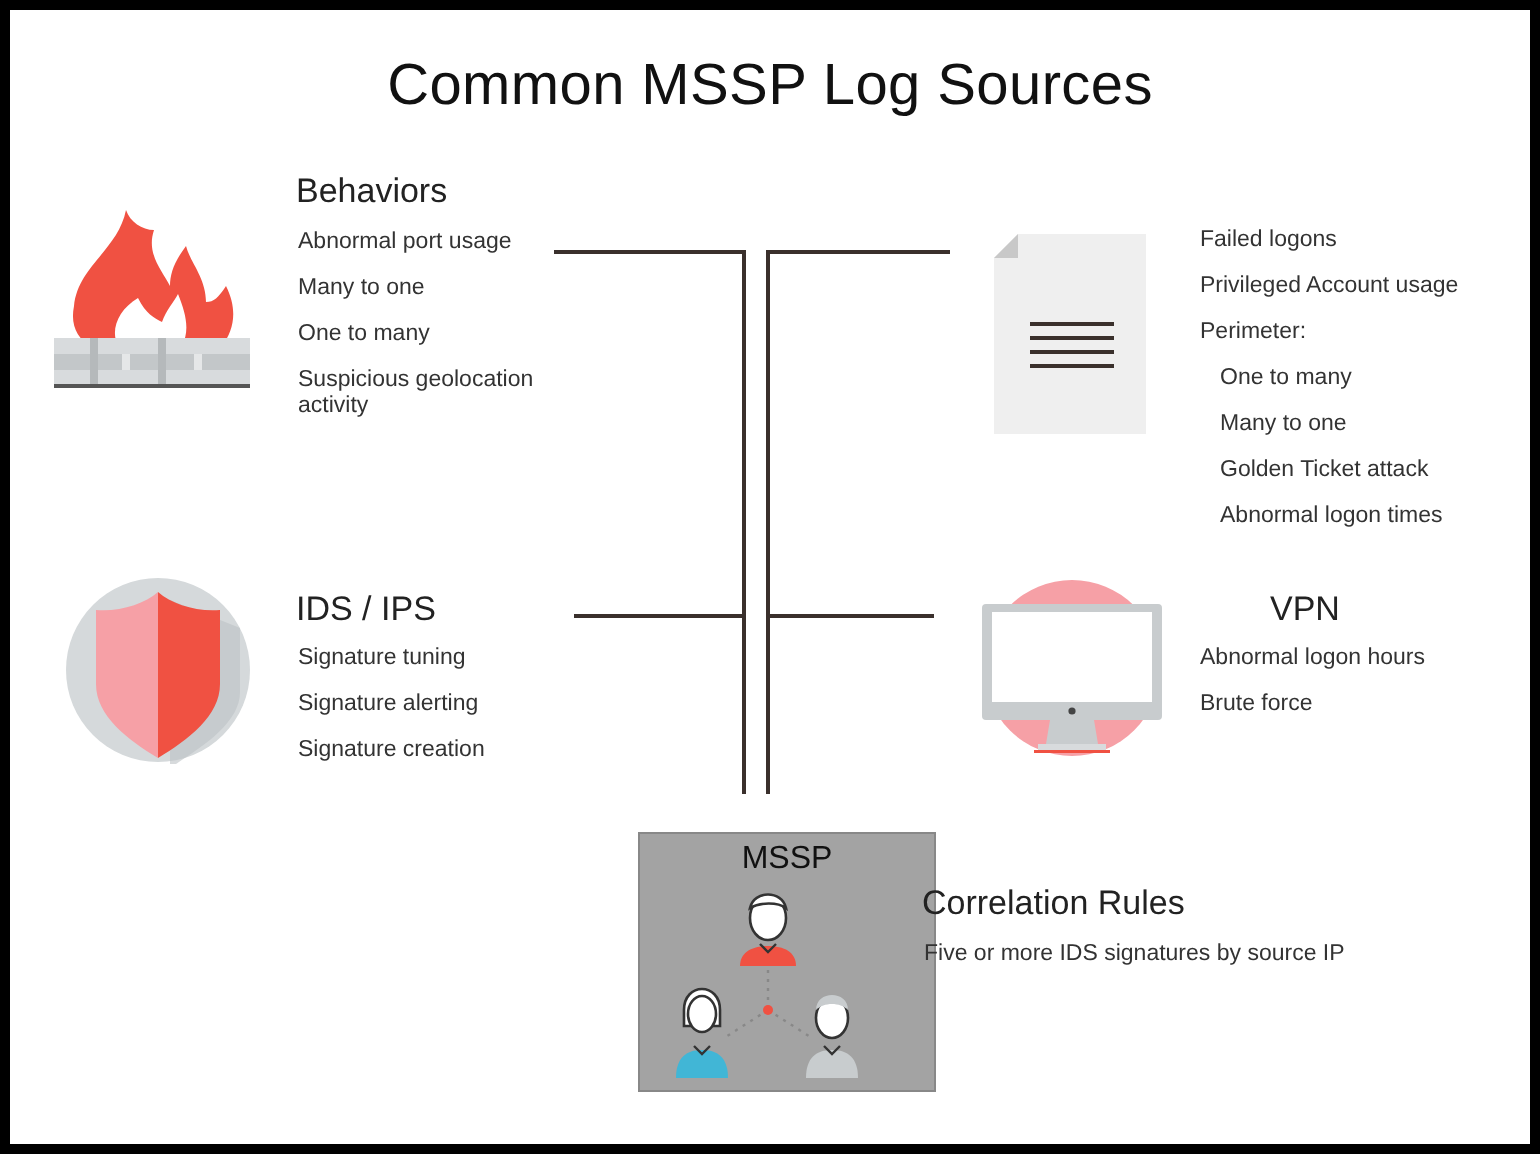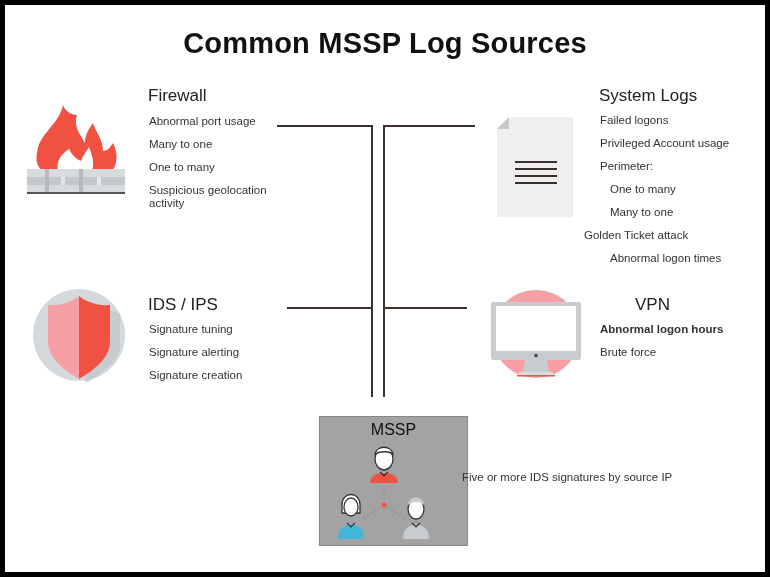--- a/index.html
+++ b/index.html
@@ -1,19 +1,19 @@
 <!DOCTYPE html>
 <html><head>
 <meta charset="utf-8">
 <style>
   html, body { margin:0; padding:0; }
   body { width:770px; height:577px; background:#000; font-family:"Liberation Sans", sans-serif; overflow:hidden; }
   .frame { position:absolute; left:5px; top:5px; width:760px; height:567px; background:#fff; }
   .abs { position:absolute; }
-  .title { left:0; top:22px; width:760px; text-align:center; font-size:29px; color:#111; letter-spacing:0.2px;font-weight:bold; }
+  .title { left:0; top:22px; width:760px; text-align:center; font-size:29px; color:#111; letter-spacing:0.2px; }
   .sec-title { font-size:17px; color:#222; }
   .item { font-size:11.5px; color:#333; line-height:13px; }
   .line { position:absolute; background:#3a302c; }
   .mssp-box { left:314px; top:411px; width:149px; height:130px; background:#a3a3a3; border:1px solid #888; box-sizing:border-box; }
   .mssp-label { position:absolute; left:0; top:4px; width:100%; text-align:center; font-size:16px; color:#111; }
 </style>
 </head>
 <body>
 
 <div class="frame">
@@ -32,21 +32,21 @@
     <rect x="2" y="66" width="98" height="8" fill="#d8dbdd"></rect>
     <rect x="2" y="74" width="98" height="8" fill="#c3c7c9"></rect>
     <rect x="2" y="82" width="98" height="7" fill="#d8dbdd"></rect>
     <rect x="20" y="66" width="4" height="23" fill="#b5b9bb"></rect>
     <rect x="54" y="66" width="4" height="23" fill="#b5b9bb"></rect>
     <rect x="36" y="74" width="4" height="8" fill="#e5e7e8"></rect>
     <rect x="72" y="74" width="4" height="8" fill="#e5e7e8"></rect>
     <rect x="2" y="89" width="98" height="2" fill="#555"></rect>
   </svg>
 
-  <div class="abs sec-title" style="left:143px; top:81px;">Firewall</div>
+  <div class="abs sec-title" style="left:143px; top:81px;">Behaviors</div>
   <div class="abs item" style="left:144px; top:110px;">Abnormal port usage</div>
   <div class="abs item" style="left:144px; top:133px;">Many to one</div>
   <div class="abs item" style="left:144px; top:156px;">One to many</div>
   <div class="abs item" style="left:144px; top:179px; width:130px;">Suspicious geolocation activity</div>
 
   <svg class="abs" style="left:27px; top:283px;" width="94" height="94" viewBox="0 0 94 94">
     <circle cx="47" cy="47" r="46" fill="#d5d9db"></circle>
     <path d="M47 8 L82 22 L82 54 C82 70 62 82 47 92 L47 8 Z" fill="#bcc1c4" opacity="0.6" transform="translate(6,4)"></path>
     <path d="M47 8 C40 14 28 18 16 17 L16 54 C16 70 32 82 47 91 Z" fill="#f6a0a6"></path>
     <path d="M47 8 C54 14 66 18 78 17 L78 54 C78 70 62 82 47 91 Z" fill="#f05142"></path>
@@ -59,41 +59,40 @@
 
   <svg class="abs" style="left:492px; top:112px;" width="76" height="100" viewBox="0 0 76 100">
     <path d="M12 0 L76 0 L76 100 L0 100 L0 12 Z" fill="#efefef"></path>
     <path d="M12 0 L12 12 L0 12 Z" fill="#c8c8c8"></path>
     <rect x="18" y="44" width="42" height="2" fill="#3a302c"></rect>
     <rect x="18" y="51" width="42" height="2" fill="#3a302c"></rect>
     <rect x="18" y="58" width="42" height="2" fill="#3a302c"></rect>
     <rect x="18" y="65" width="42" height="2" fill="#3a302c"></rect>
   </svg>
 
-  <div class="abs sec-title" style="left:594px; top:81px;">System Logs</div>
   <div class="abs item" style="left:595px; top:109px;">Failed logons</div>
   <div class="abs item" style="left:595px; top:132px;">Privileged Account usage</div>
   <div class="abs item" style="left:595px; top:155px;">Perimeter:</div>
   <div class="abs item" style="left:605px; top:178px;">One to many</div>
   <div class="abs item" style="left:605px; top:201px;">Many to one</div>
-  <div class="abs item" style="left:579px; top:224px;">Golden Ticket attack</div>
+  <div class="abs item" style="left:605px; top:224px;">Golden Ticket attack</div>
   <div class="abs item" style="left:605px; top:247px;text-align:center;">Abnormal logon times</div>
 
   <svg class="abs" style="left:484px; top:285px;" width="94" height="92" viewBox="0 0 94 92">
     <circle cx="47" cy="44" r="44" fill="#f6a0a6"></circle>
     <rect x="2" y="12" width="90" height="58" rx="2" fill="#c8ccce"></rect>
     <rect x="7" y="16" width="80" height="45" fill="#ffffff"></rect>
     <circle cx="47" cy="65.5" r="1.8" fill="#444"></circle>
     <path d="M36 70 L58 70 L60 82 L34 82 Z" fill="#c8ccce"></path>
     <rect x="30" y="82" width="34" height="3" fill="#d8dbdd"></rect>
     <rect x="28" y="85" width="38" height="1.5" fill="#f05142"></rect>
   </svg>
 
   <div class="abs sec-title" style="left:594px; top:290px;margin-left:36px;">VPN</div>
-  <div class="abs item" style="left:595px; top:318px;font-weight:bold;">Abnormal logon hours</div>
+  <div class="abs item" style="left:595px; top:318px;">Abnormal logon hours</div>
   <div class="abs item" style="left:595px; top:341px;">Brute force</div>
 
   <div class="abs mssp-box">
     <div class="mssp-label">MSSP</div>
     <svg class="abs" style="left:10px; top:26px;" width="108" height="98" viewBox="0 0 108 98">
 
       <line x1="54" y1="42" x2="54" y2="62" stroke="#888" stroke-width="1.2" stroke-dasharray="1.5,3"></line>
       <line x1="54" y1="62" x2="32" y2="76" stroke="#888" stroke-width="1.2" stroke-dasharray="1.5,3"></line>
       <line x1="54" y1="62" x2="76" y2="76" stroke="#888" stroke-width="1.2" stroke-dasharray="1.5,3"></line>
       <circle cx="54" cy="62" r="2.5" fill="#f05142"></circle>
@@ -108,15 +107,16 @@
       <path d="M8 96 C8 86 13 82 21 82 C29 82 34 86 34 96 Z" fill="#41b6d6"></path>
       <path d="M17 80 L21 84 L25 80" fill="none" stroke="#333" stroke-width="1.2"></path>
 
       <ellipse cx="86" cy="66" rx="8" ry="10" fill="#fff" stroke="#333" stroke-width="1.3"></ellipse>
       <path d="M78 62 C78 52 94 52 94 62 C90 58 82 58 78 62 Z" fill="#c8ccce"></path>
       <path d="M73 96 C73 86 78 82 86 82 C94 82 99 86 99 96 Z" fill="#c8ccce"></path>
       <path d="M82 80 L86 84 L90 80" fill="none" stroke="#333" stroke-width="1.2"></path>
     </svg>
   </div>
 
+  <div class="abs sec-title" style="left:456px; top:437px;">Correlation Rules</div>
   <div class="abs item" style="left:457px; top:466px;">Five or more IDS signatures by source IP</div>
 
 </div>
 
 </body></html>

